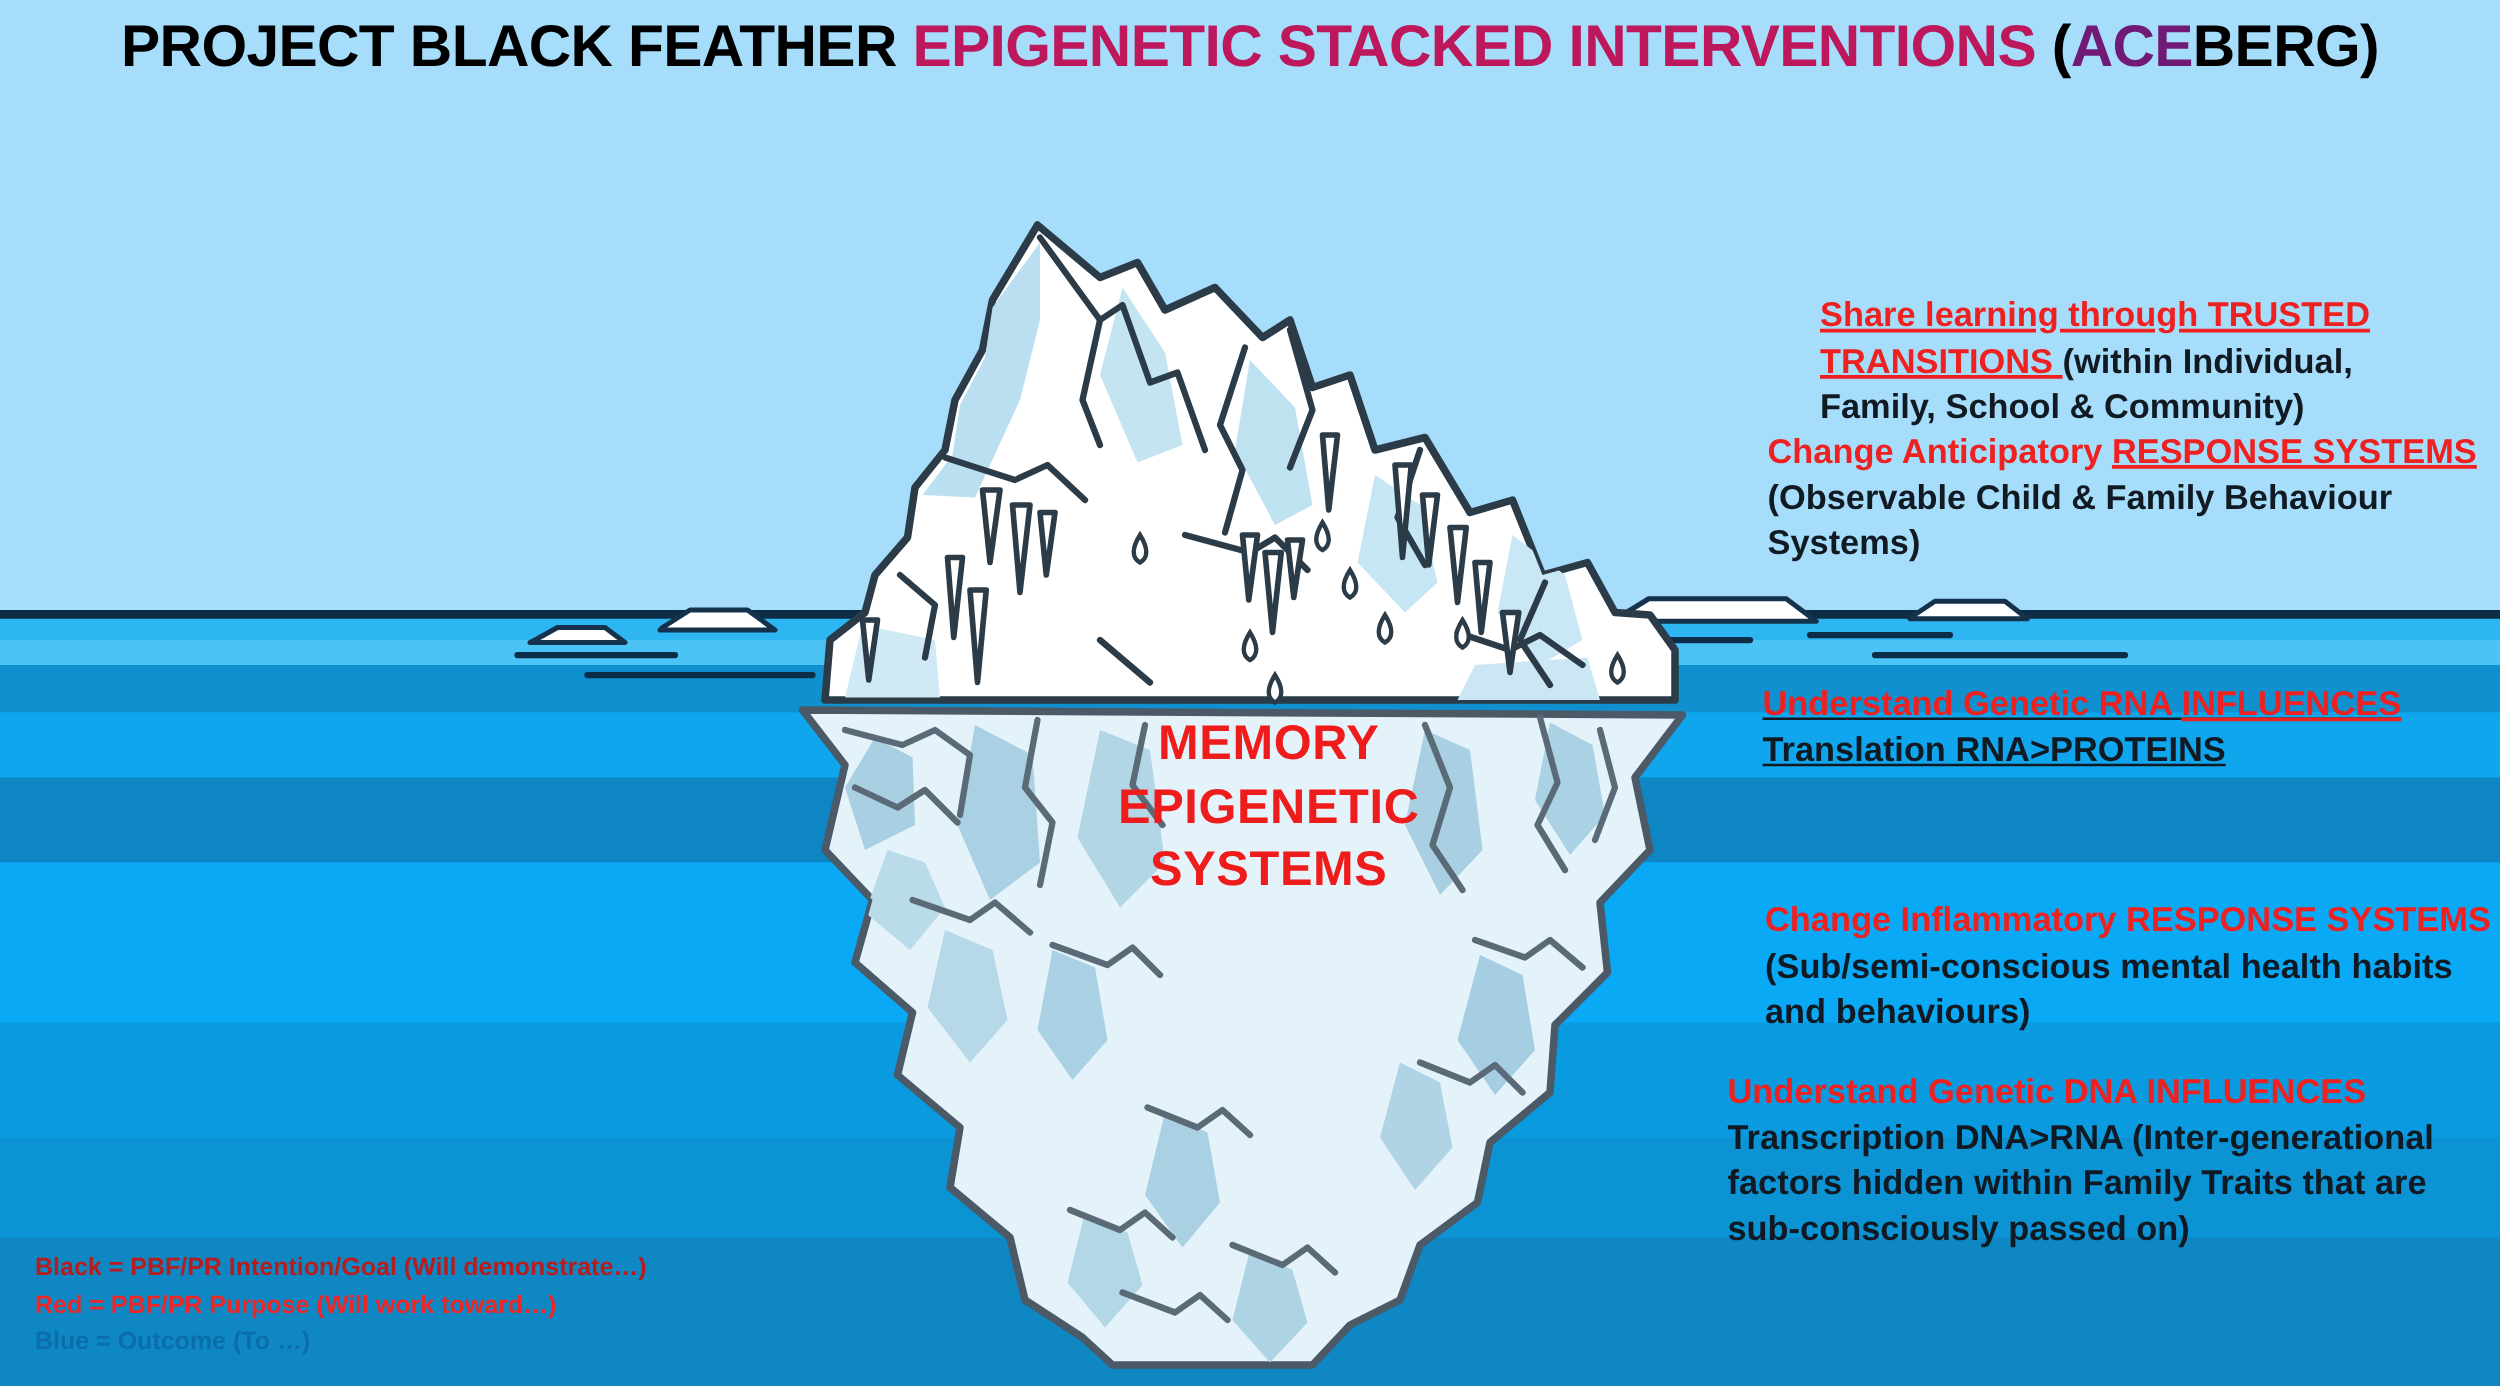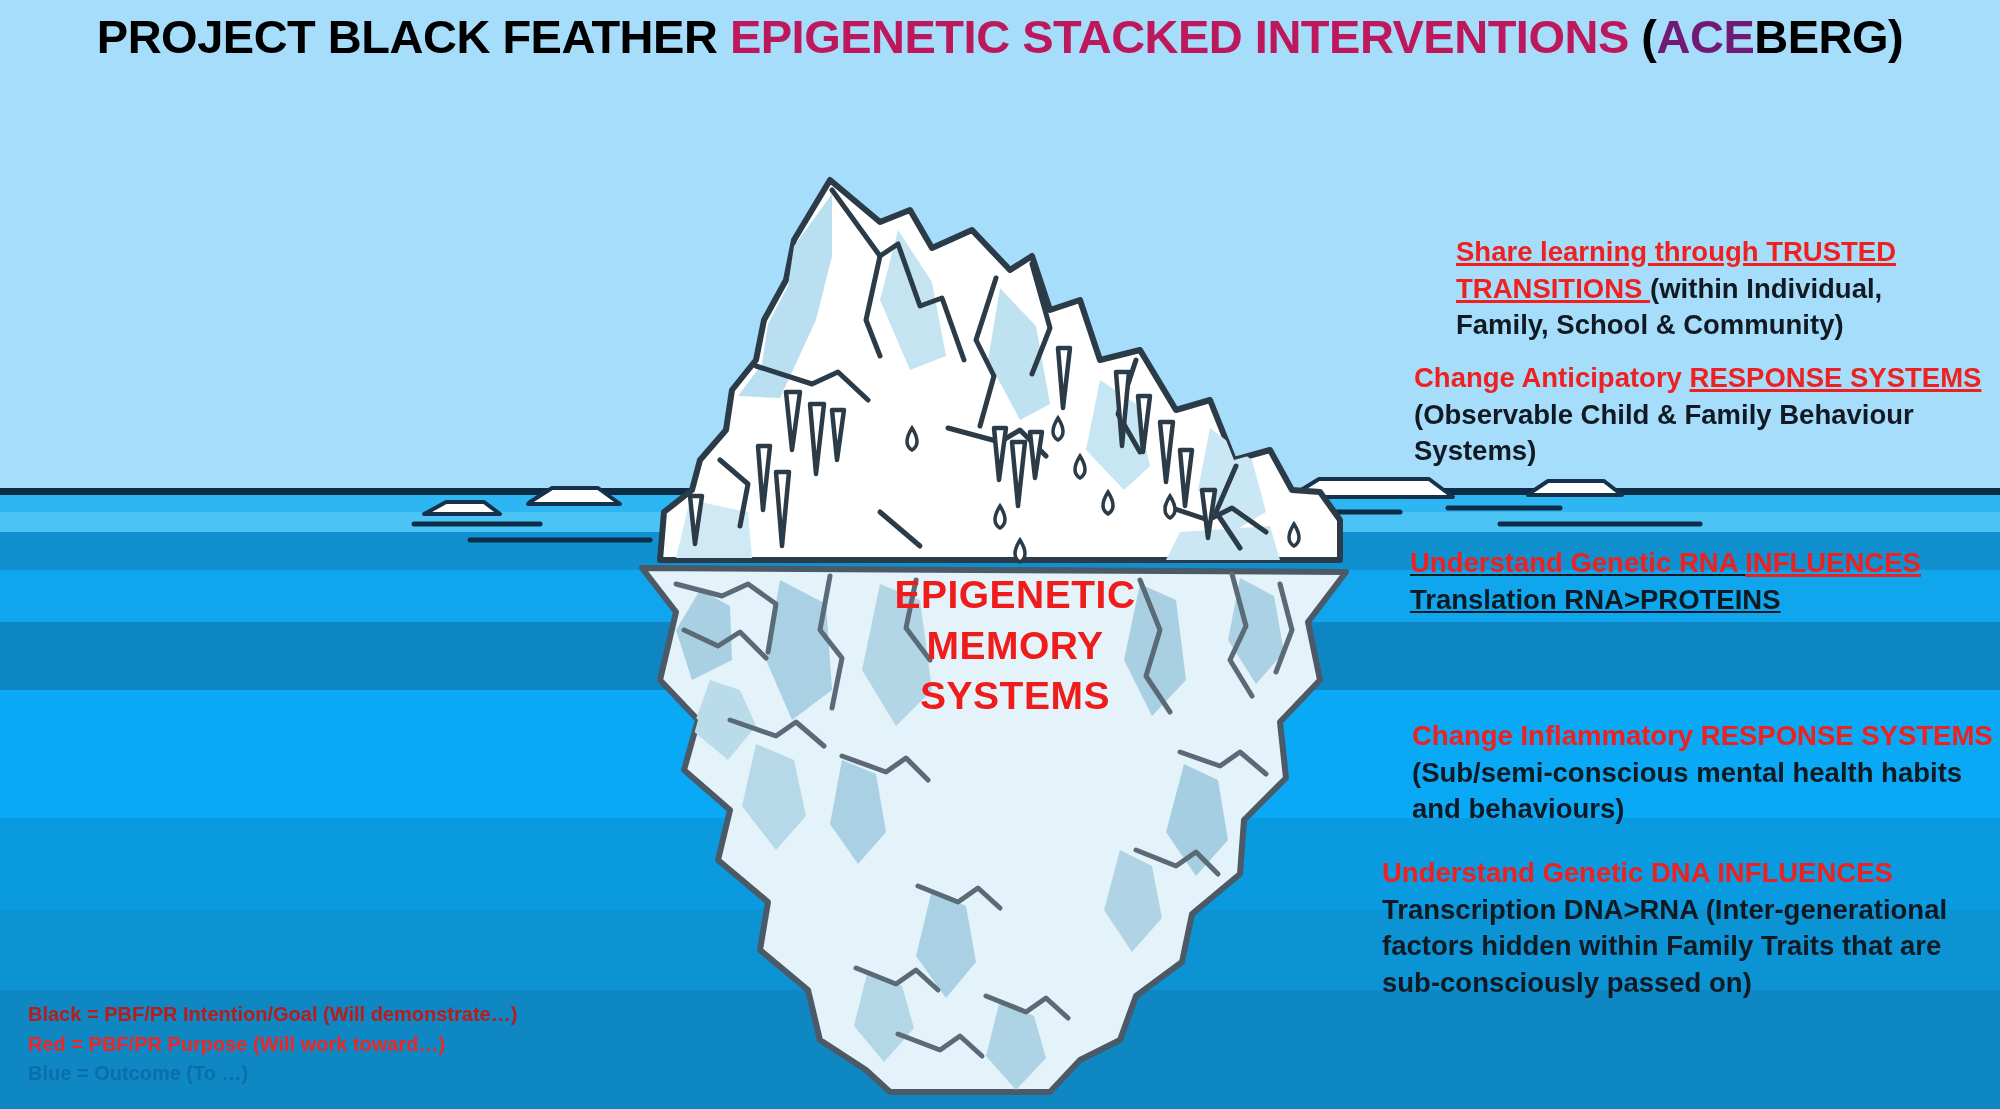--- a/index.html
+++ b/index.html
@@ -91,21 +91,21 @@
   .callout {
     position: absolute;
     font-size: 27.5px;
     font-weight: 700;
     line-height: 1.33;
     color: #111a22;
   }
   .callout .hd { color: #ef2020; }
   .callout .u  { text-decoration: underline; text-decoration-thickness: 2.5px; text-underline-offset: 2px; }
   .co-1 { left: 1456px; top: 218px; width: 520px; margin-top: 16px; }
-  .co-2 { left: 1414px; top: 360px; width: 580px; }
+  .co-2 { left: 1414px; top: 343px; width: 580px; }
   .co-3 { left: 1410px; top: 545px; width: 590px; text-decoration: underline; }
   .co-4 { left: 1412px; top: 718px; width: 590px; }
   .co-5 { left: 1382px; top: 855px; width: 610px; }
 
   
   .legend {
     position: absolute;
     left: 28px;
     top: 1000px;
     font-size: 20px;
@@ -264,22 +264,22 @@
           <path d="M338 726 L378 742 L398 728 L420 748"></path>
           <path d="M276 808 L316 824 L336 810 L358 830"></path>
           <path d="M406 836 L446 852 L466 838 L488 858"></path>
           <path d="M318 874 L360 890 L380 876 L402 896"></path>
         </g>
       </g>
     </svg>
   </div>
 
   <div class="berg-label">
+    <div>MEMORY</div>
     <div>EPIGENETIC</div>
-    <div>MEMORY</div>
     <div>SYSTEMS</div>
   </div>
 
   <div class="title">
     <span class="t-black">PROJECT BLACK FEATHER </span><span class="t-red">EPIGENETIC STACKED INTERVENTIONS </span><span class="t-black">(</span><span class="t-blue">ACE</span><span class="t-black">BERG</span><span class="t-black">)</span>
   </div>
 
   <div class="callout co-1">
     <span class="hd u">Share learning through TRUSTED TRANSITIONS </span><span>(within Individual, Family, School &amp; Community)</span>
   </div>

